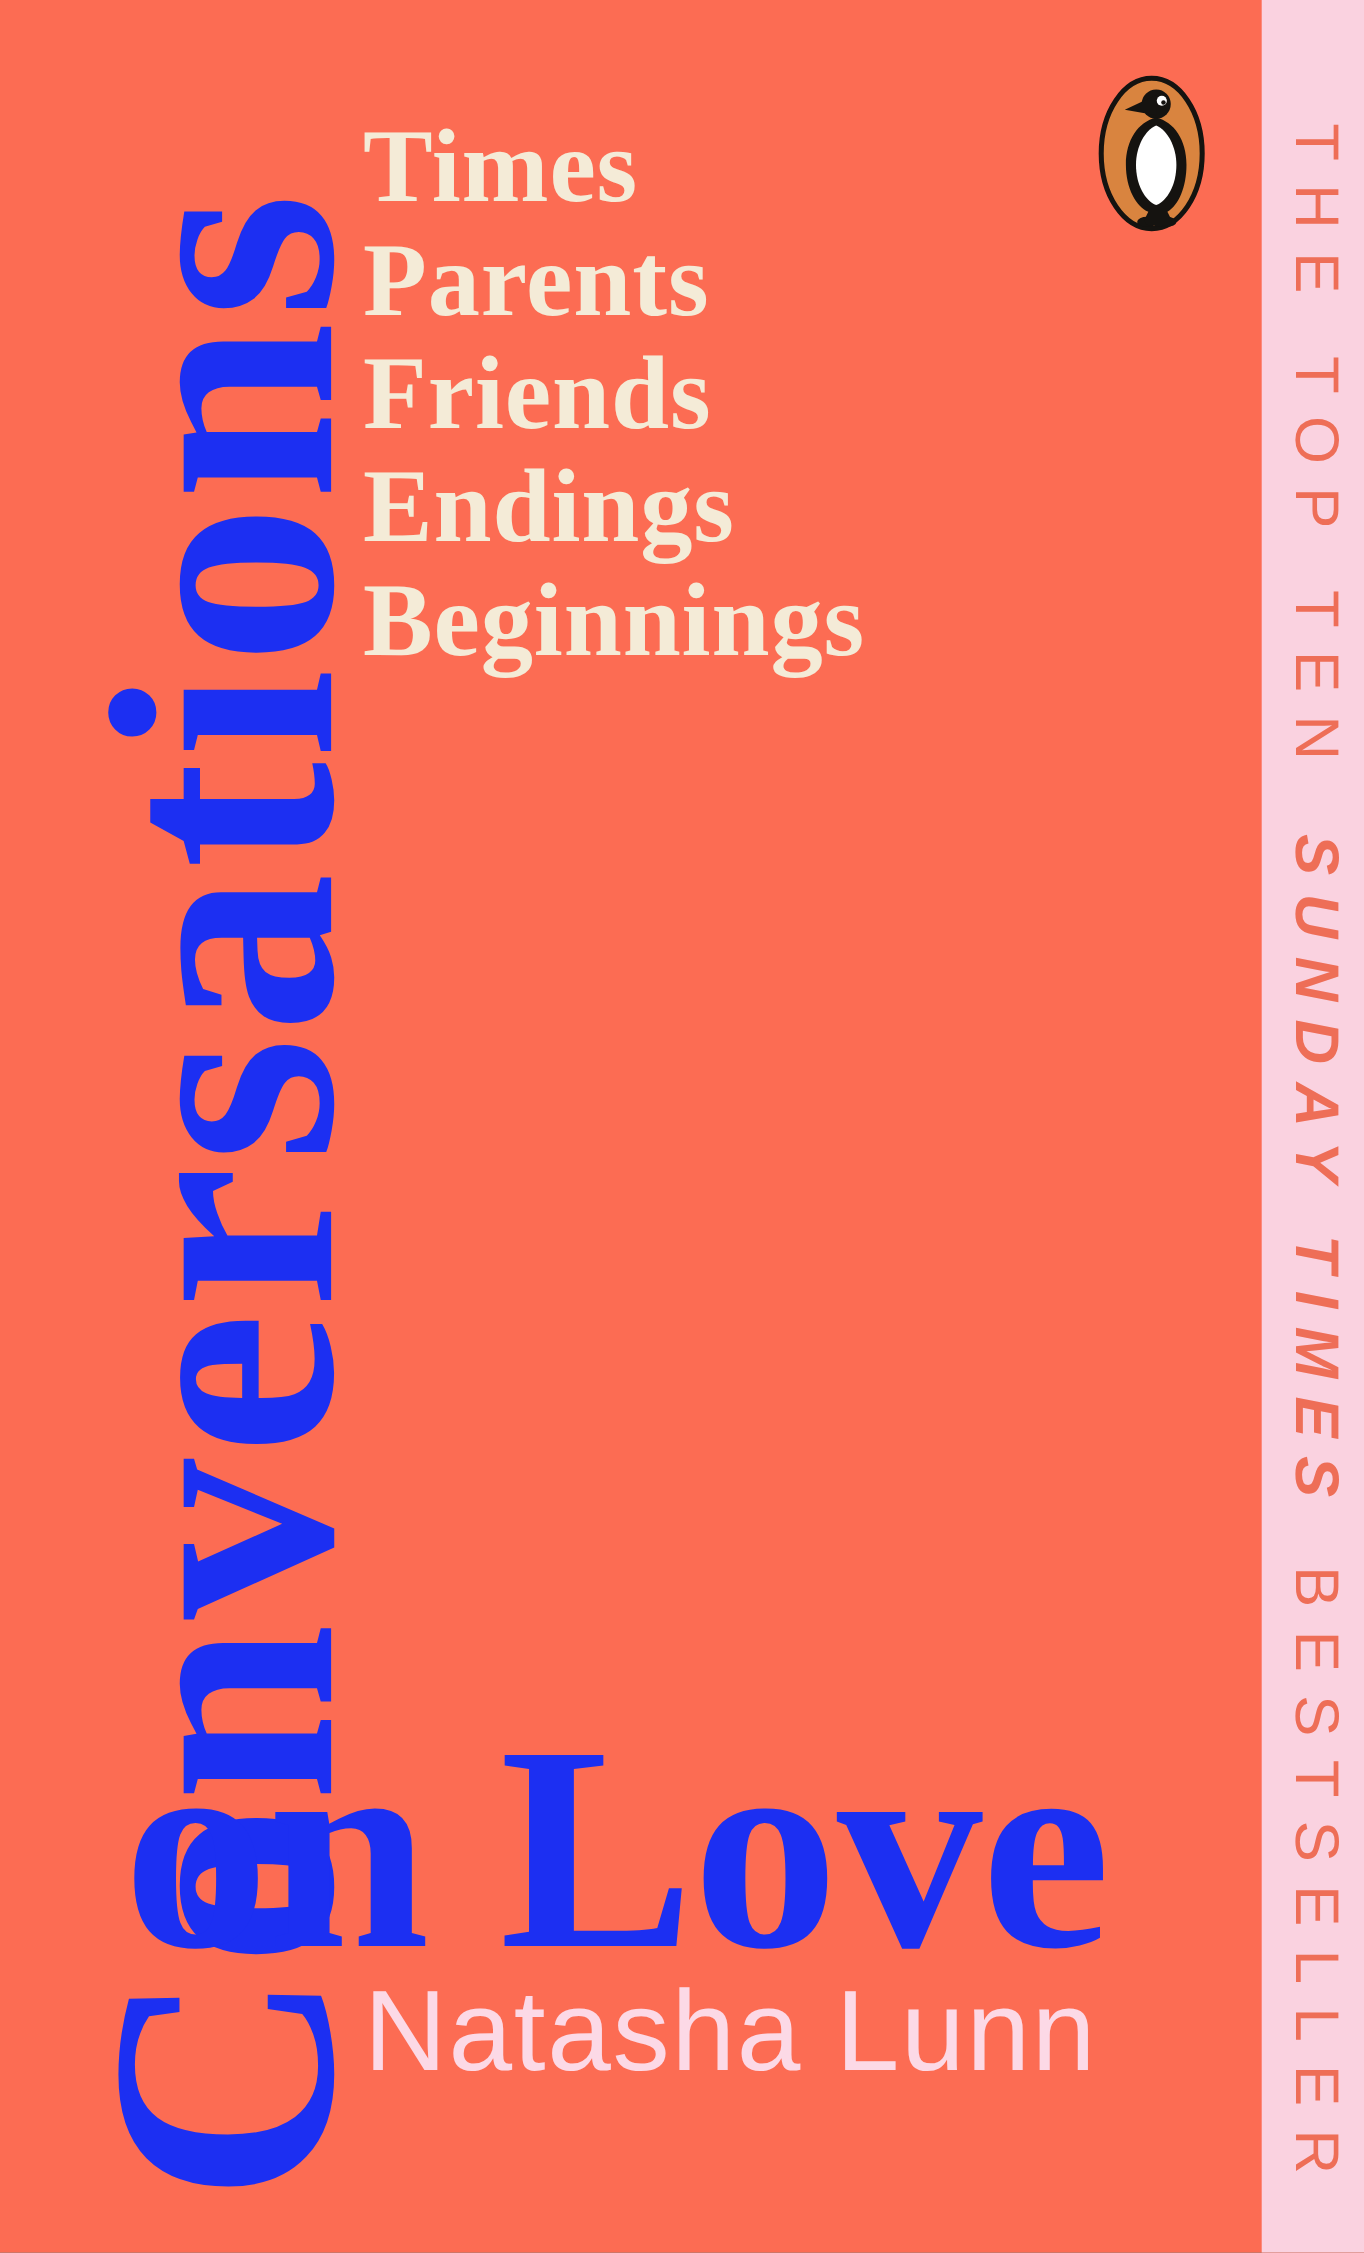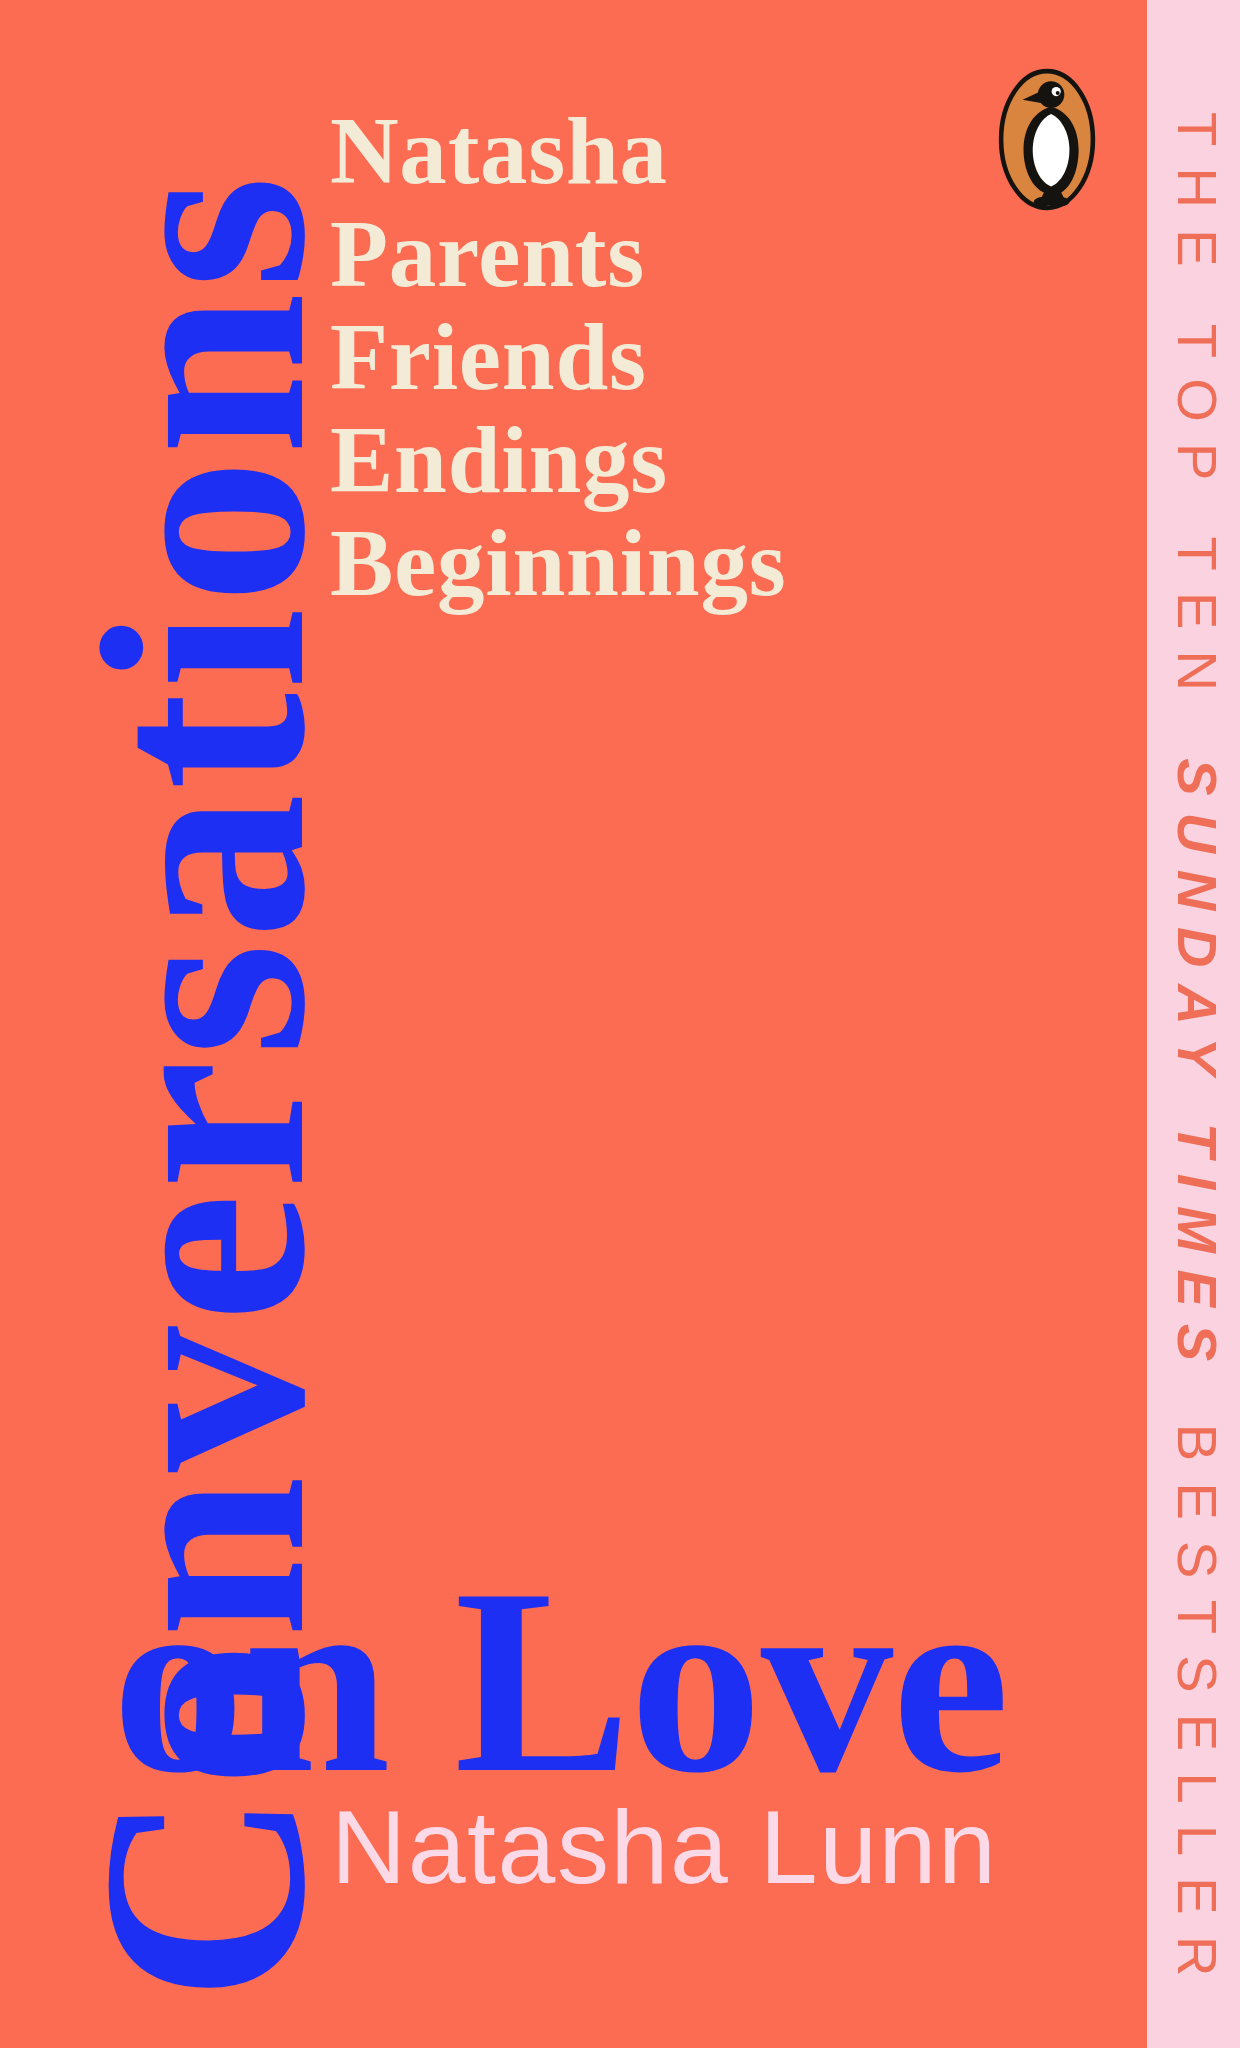--- a/index.html
+++ b/index.html
@@ -66,21 +66,21 @@
   .logo svg{display:block;width:100%;height:100%;}
 </style>
 </head>
 <body>
 
 <div class="cover">
 
   <div class="vertical-title">Conversations</div>
 
   <div class="themes">
-    <span class="word">Natasha</span>
+    <span class="word">Times</span>
     <span class="word">Parents</span>
     <span class="word">Friends</span>
     <span class="word">Endings</span>
     <span class="word">Beginnings</span>
   </div>
 
   <div class="logo">
     <svg viewBox="0 0 100 145" xmlns="http://www.w3.org/2000/svg" aria-hidden="true">
       <ellipse cx="50" cy="72" rx="45" ry="67" fill="#D9843F" stroke="#151310" stroke-width="4.5"></ellipse>
       <ellipse cx="46" cy="133" rx="9" ry="4.5" fill="#151310"></ellipse>

